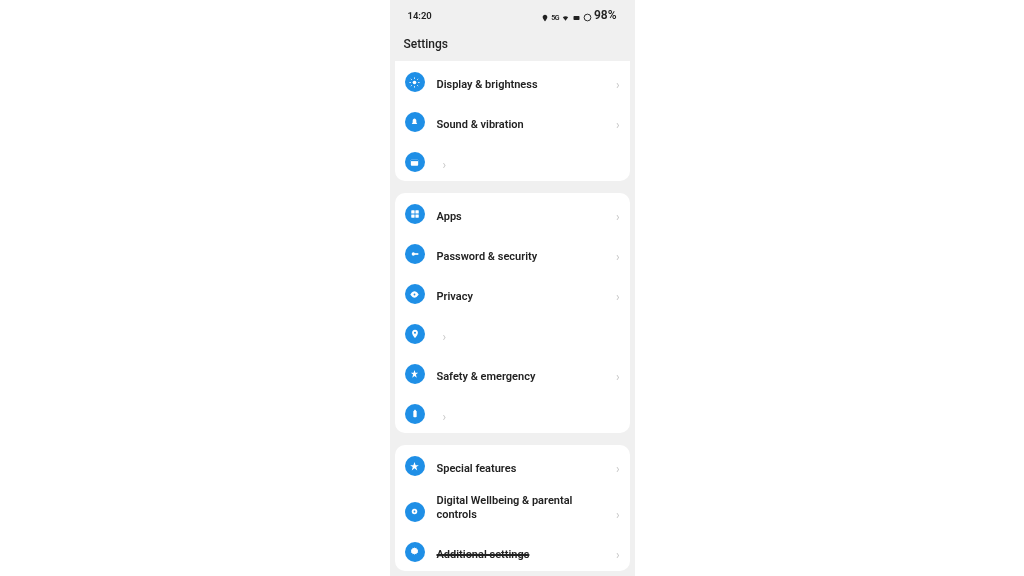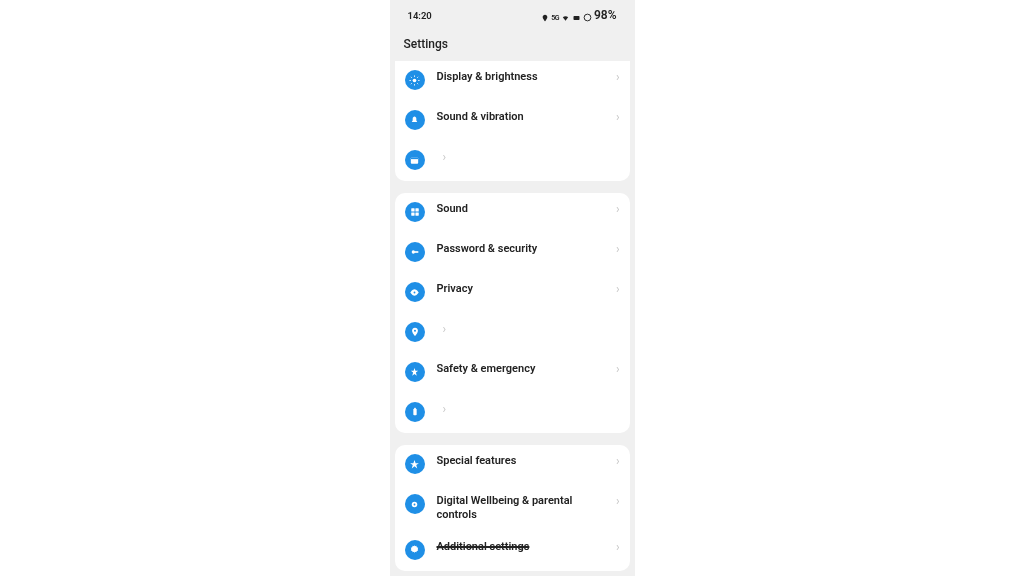--- a/index.html
+++ b/index.html
@@ -49,21 +49,21 @@
     }
     .card {
       background: #fff;
       border-radius: 10px;
       margin-bottom: 12px;
       overflow: hidden;
     }
     .card.first { border-top-left-radius:0; border-top-right-radius:0; }
     .row {
       display: flex;
-      align-items: flex-start;
+      align-items: flex-end;
       padding: 9px 10px;
       min-height: 40px;
     }
     .row .icon {
       width: 20px;
       height: 20px;
       border-radius: 50%;
       background: #1f8fe6;
       margin-right: 12px;
       flex-shrink: 0;
@@ -167,21 +167,21 @@
     <div class="card">
       <div class="row">
         <span class="icon">
           <svg width="10" height="10" viewBox="0 0 24 24" fill="#fff">
               <rect x="3" y="3" width="8" height="8" rx="1"></rect>
               <rect x="13" y="3" width="8" height="8" rx="1"></rect>
               <rect x="3" y="13" width="8" height="8" rx="1"></rect>
               <rect x="13" y="13" width="8" height="8" rx="1"></rect>
             </svg>
         </span>
-        <span class="label">Sound</span>
+        <span class="label">Apps</span>
         <span class="chev">›</span>
       </div>
       <div class="row">
         <span class="icon">
           <svg width="10" height="10" viewBox="0 0 24 24" fill="#fff">
               <circle cx="8" cy="12" r="4"></circle>
               <rect x="10" y="10" width="10" height="4"></rect>
             </svg>
         </span>
         <span class="label">Password &amp; security</span>

